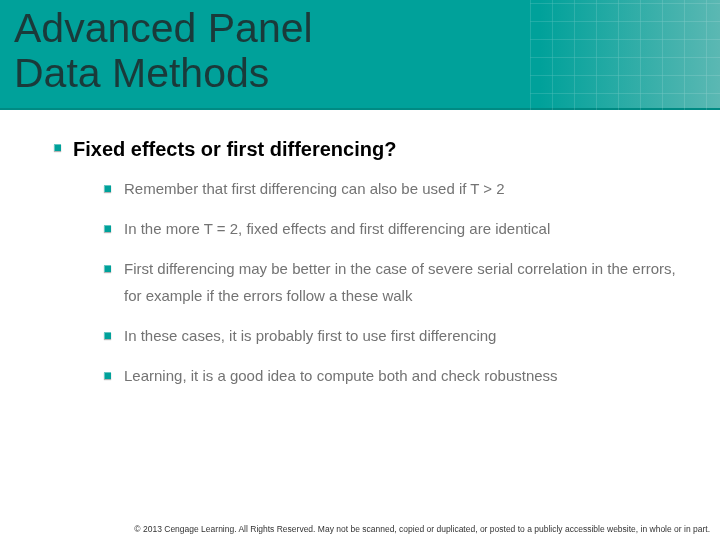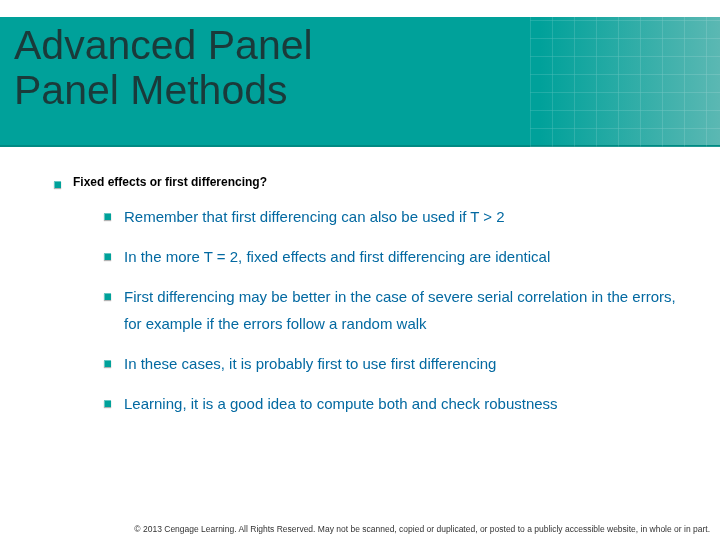--- a/index.html
+++ b/index.html
@@ -6,25 +6,24 @@
   body {
     width: 720px;
     height: 540px;
     font-family: Tahoma, Verdana, Arial, sans-serif;
     background: #ffffff;
     position: relative;
     overflow: hidden;
   }
   .header {
     width: 100%;
-    height: 130px;
+    height: 110px;
     background: linear-gradient(to right, #00a19a 0%, #00a19a 75%, #5bb8b3 100%);
     position: relative;
     border-bottom: 2px solid #008a83;
-    margin-top: 17px;
   }
   .header-deco {
     position: absolute;
     right: 0;
     top: 0;
     width: 190px;
     height: 130px;
     opacity: 0.25;
     background-image:
       repeating-linear-gradient(0deg, rgba(255,255,255,0.5) 0 1px, transparent 1px 18px),
@@ -51,79 +50,79 @@
   .sq {
     width: 7px;
     height: 7px;
     background: #00a19a;
     box-shadow: inset 1px 1px 0 rgba(255,255,255,0.4), 0 1px 1px rgba(0,0,0,0.3);
     flex-shrink: 0;
     margin-top: 6px;
     margin-right: 12px;
   }
   .heading {
-    font-size: 12px;
+    font-size: 20px;
     font-weight: bold;
     color: #000;
   }
   .items {
     padding-left: 50px;
   }
   .item-row {
     display: flex;
     align-items: flex-start;
     margin-bottom: 12px;
     line-height: 1.85;
   }
   .item-row .sq {
     margin-top: 10px;
     margin-right: 13px;
   }
   .item-text {
     font-size: 15px;
-    color: #0369a1;
+    color: #737373;
   }
   .footer {
     position: absolute;
     bottom: 6px;
     left: 10px;
     right: 10px;
     font-size: 8.5px;
     color: #333;
     text-align: right;
   }
 </style>
 </head>
 <body>
 
 <div class="header">
   <div class="header-deco"></div>
   <div class="title">
     <span>Advanced Panel</span><br>
-    <span>Panel Methods</span>
+    <span>Data Methods</span>
   </div>
 </div>
 
 <div class="content">
   <div class="heading-row">
     <div class="sq"></div>
     <div class="heading">Fixed effects or first differencing?</div>
   </div>
   <div class="items">
     <div class="item-row">
       <div class="sq"></div>
       <div class="item-text">Remember that first differencing can also be used if T &gt; 2</div>
     </div>
     <div class="item-row">
       <div class="sq"></div>
       <div class="item-text">In the more T = 2, fixed effects and first differencing are identical</div>
     </div>
     <div class="item-row">
       <div class="sq"></div>
-      <div class="item-text">First differencing may be better in the case of severe serial correlation in the errors, for example if the errors follow a random walk</div>
+      <div class="item-text">First differencing may be better in the case of severe serial correlation in the errors, for example if the errors follow a these walk</div>
     </div>
     <div class="item-row">
       <div class="sq"></div>
       <div class="item-text">In these cases, it is probably first to use first differencing</div>
     </div>
     <div class="item-row">
       <div class="sq"></div>
       <div class="item-text">Learning, it is a good idea to compute both and check robustness</div>
     </div>
   </div>

